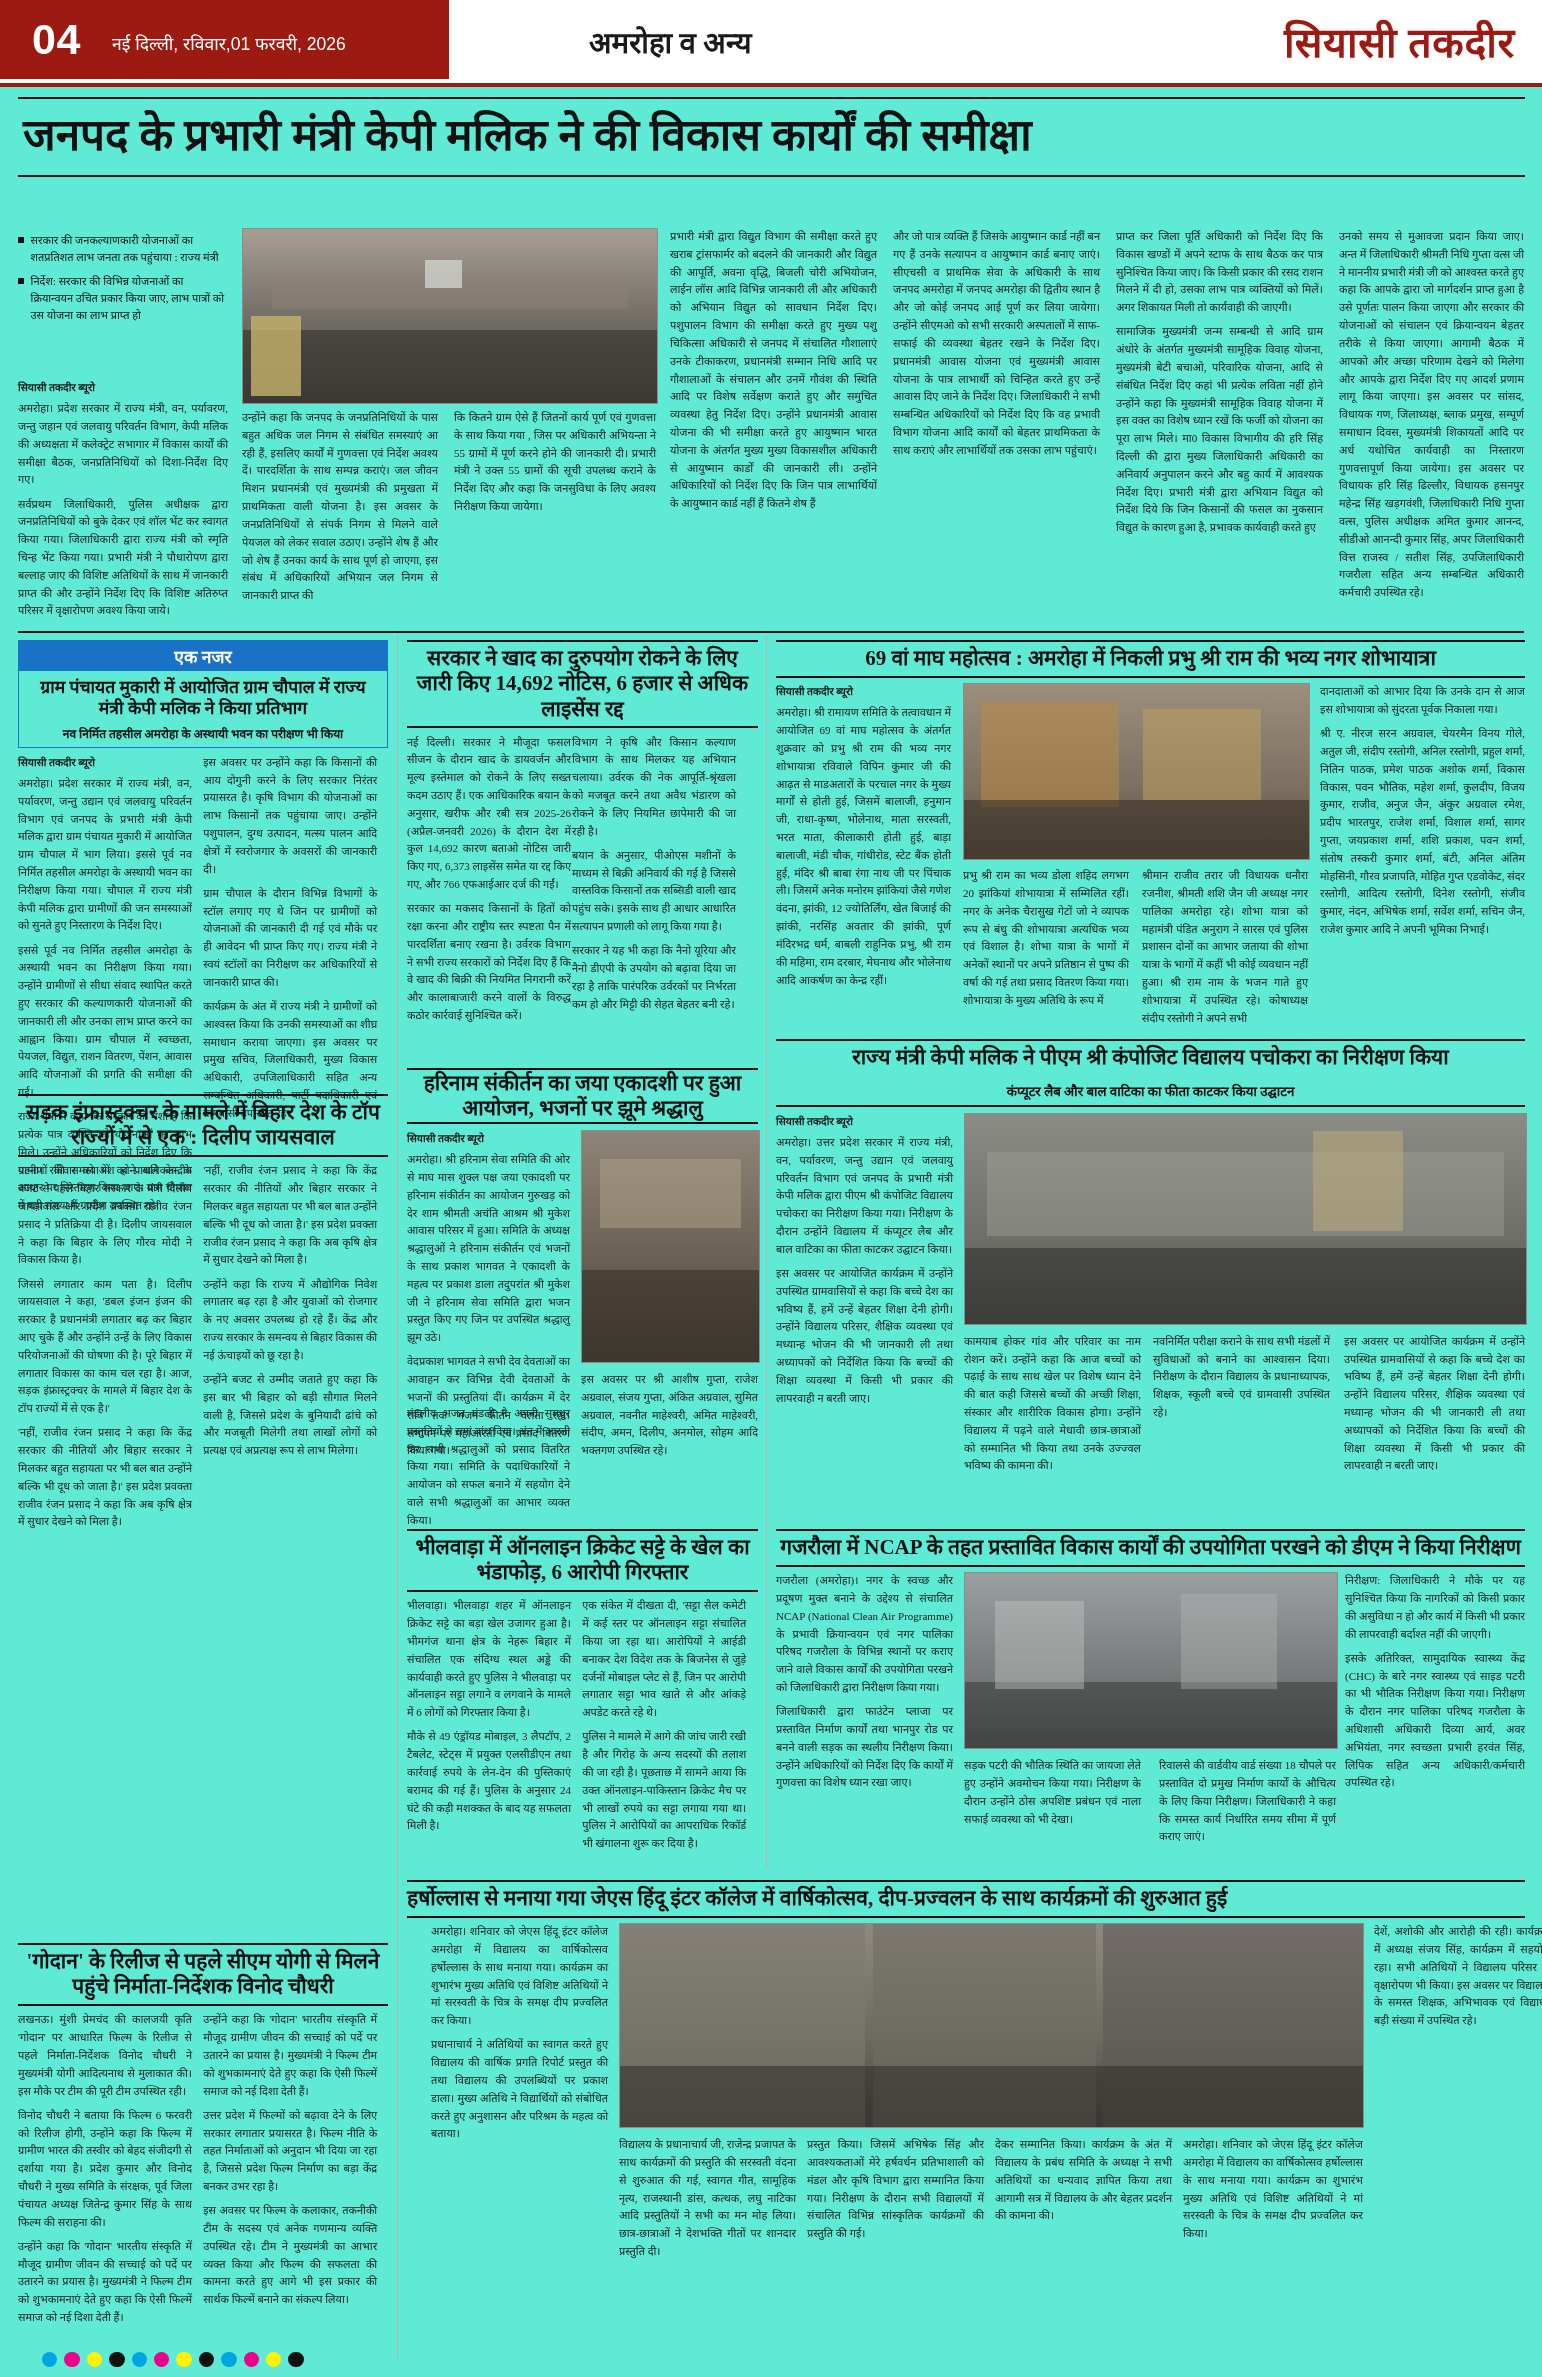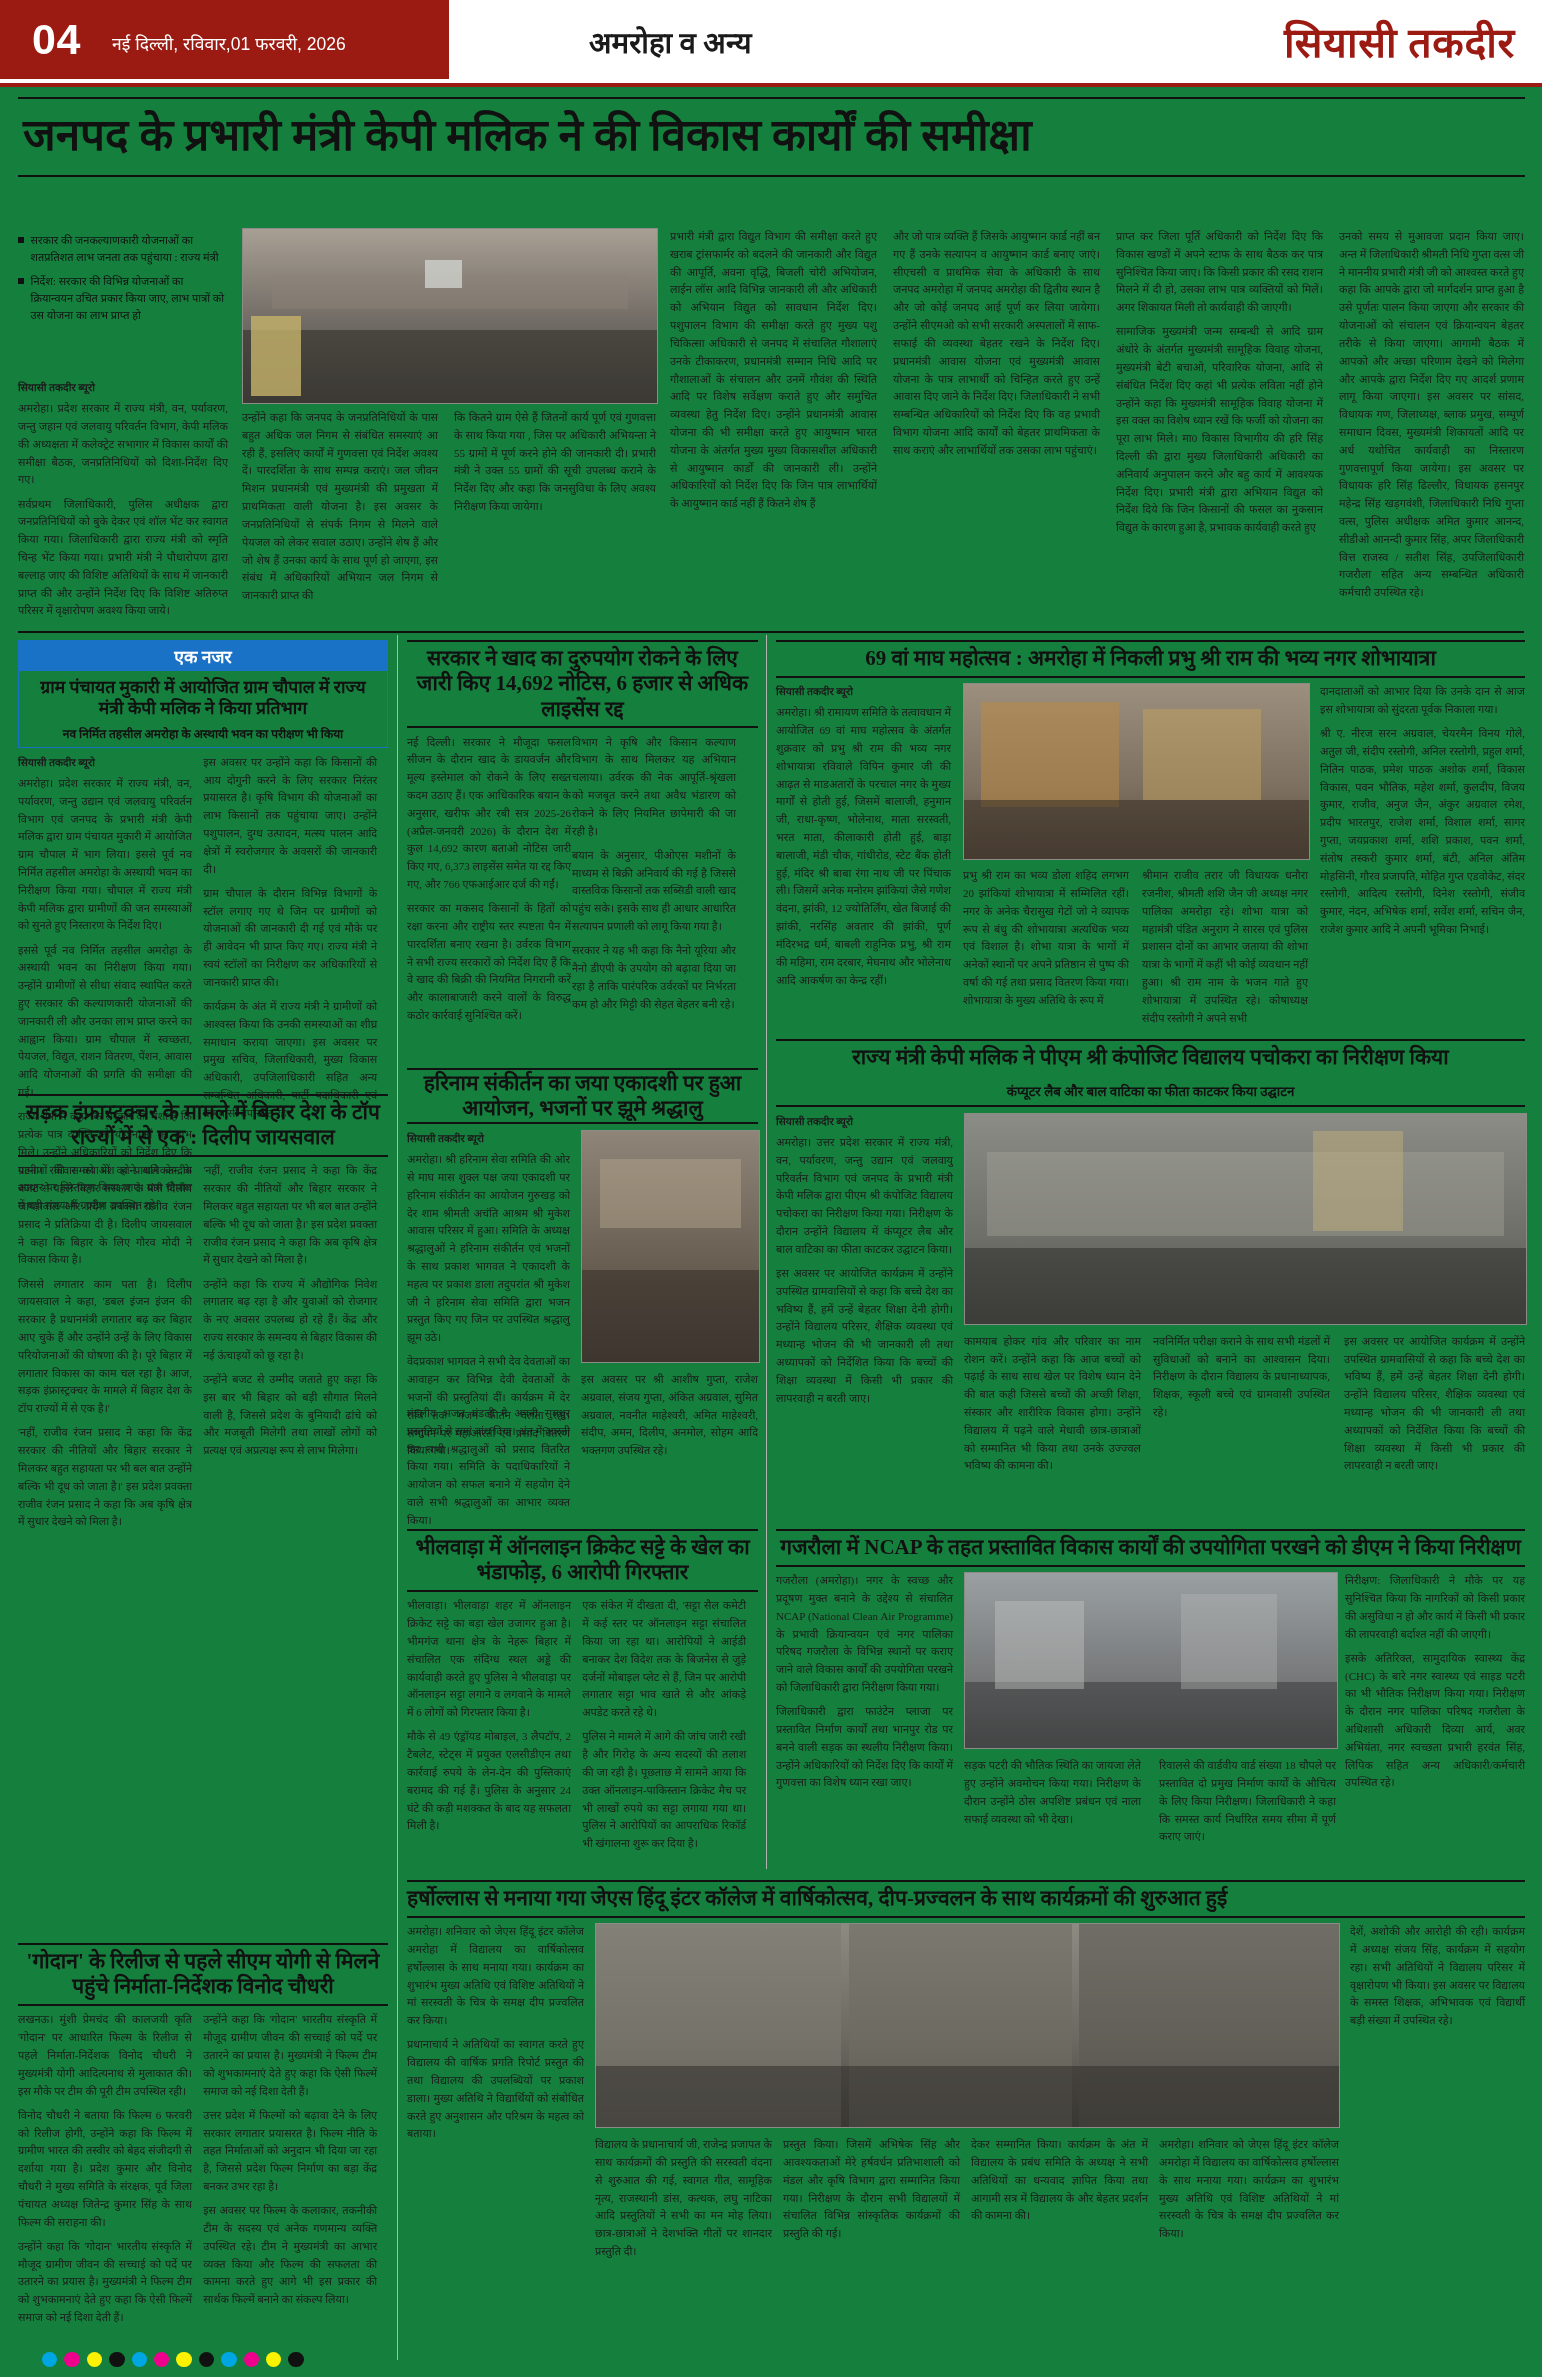--- a/index.html
+++ b/index.html
@@ -1,17 +1,17 @@
 <!DOCTYPE html>
 <html style="font-size:11.2px"><head>
 <meta charset="utf-8">
 <style>
   html,body{margin:0;padding:0;background:#ffffff;}
   body{width:1543px;height:2377px;font-family:"Liberation Serif", serif;color:#111;}
-  .page{position:relative;width:1543px;height:2377px;background:#15803d;overflow:hidden;}
+  .page{position:relative;width:1543px;height:2377px;background:#5eead4;overflow:hidden;}
 
   
   .masthead{position:relative;height:83px;background:#ffffff;border-bottom:4.2px solid #9b1b13;}
   .mh-left{position:absolute;left:0;top:0;width:449px;height:79px;background:#9b1b13;}
   .mh-num{position:absolute;left:32px;top:15.4px;color:#ffffff;font-size:43px;font-weight:bold;font-family:"Liberation Sans",sans-serif;letter-spacing:0.7px;}
   .mh-date{position:absolute;left:112px;top:31px;color:#ffffff;font-size:17.5px;font-family:"Liberation Sans",sans-serif;text-align:right;}
   .mh-center{position:absolute;left:589px;top:21px;font-size:29.5px;font-weight:bold;color:#1a1a1a;}
   .mh-right{position:absolute;right:28px;top:12.6px;font-size:41px;font-weight:bold;color:#9b1b13;letter-spacing:0.7px;}
 
   
@@ -284,21 +284,21 @@
         <p>निरीक्षण: जिलाधिकारी ने मौके पर यह सुनिश्चित किया कि नागरिकों को किसी प्रकार की असुविधा न हो और कार्य में किसी भी प्रकार की लापरवाही बर्दाश्त नहीं की जाएगी।</p>
         <p>इसके अतिरिक्त, सामुदायिक स्वास्थ्य केंद्र (CHC) के बारे नगर स्वास्थ्य एवं साइड पटरी का भी भौतिक निरीक्षण किया गया। निरीक्षण के दौरान नगर पालिका परिषद गजरौला के अधिशासी अधिकारी दिव्या आर्य, अवर अभियंता, नगर स्वच्छता प्रभारी हरवंत सिंह, लिपिक सहित अन्य अधिकारी/कर्मचारी उपस्थित रहे।</p>
       </div>
     </div>
   </div>
 
   <div style="position:absolute;left:407px;top:1880px;width:1118px;">
     <div class="rule-top rule-bot" style="padding:4.2px 0;">
       <div class="sec-head" style="">हर्षोल्लास से मनाया गया जेएस हिंदू इंटर कॉलेज में वार्षिकोत्सव, दीप-प्रज्वलन के साथ कार्यक्रमों की शुरुआत हुई</div>
     </div>
-    <div style="position:relative;margin-top:5.6px;height:435px;">
+    <div style="position:relative;margin-top:5.6px;height:435px;margin-left:24px;">
       <div class="col" style="position:absolute;left:0;top:0;width:177px;">
         <p>अमरोहा। शनिवार को जेएस हिंदू इंटर कॉलेज अमरोहा में विद्यालय का वार्षिकोत्सव हर्षोल्लास के साथ मनाया गया। कार्यक्रम का शुभारंभ मुख्य अतिथि एवं विशिष्ट अतिथियों ने मां सरस्वती के चित्र के समक्ष दीप प्रज्वलित कर किया।</p>
         <p>प्रधानाचार्य ने अतिथियों का स्वागत करते हुए विद्यालय की वार्षिक प्रगति रिपोर्ट प्रस्तुत की तथा विद्यालय की उपलब्धियों पर प्रकाश डाला। मुख्य अतिथि ने विद्यार्थियों को संबोधित करते हुए अनुशासन और परिश्रम के महत्व को बताया।</p>
       </div>
       <div class="photo" style="position:absolute;left:188px;top:0;width:743px;height:203px;">
         <div class="ph-in" style="background:linear-gradient(#8d8a82,#6a685f 58%,#474540);"></div>
         <div style="position:absolute;left:0;top:0;width:33%;height:100%;background:#7d7a72;opacity:.6;"></div>
         <div style="position:absolute;left:34%;top:0;width:30%;height:100%;background:#6f6c64;opacity:.6;"></div>
         <div style="position:absolute;left:65%;top:0;width:35%;height:100%;background:#5d5a53;opacity:.6;"></div>
         <div style="position:absolute;left:0;top:70%;width:100%;height:30%;background:#2f2d29;opacity:.55;"></div>

